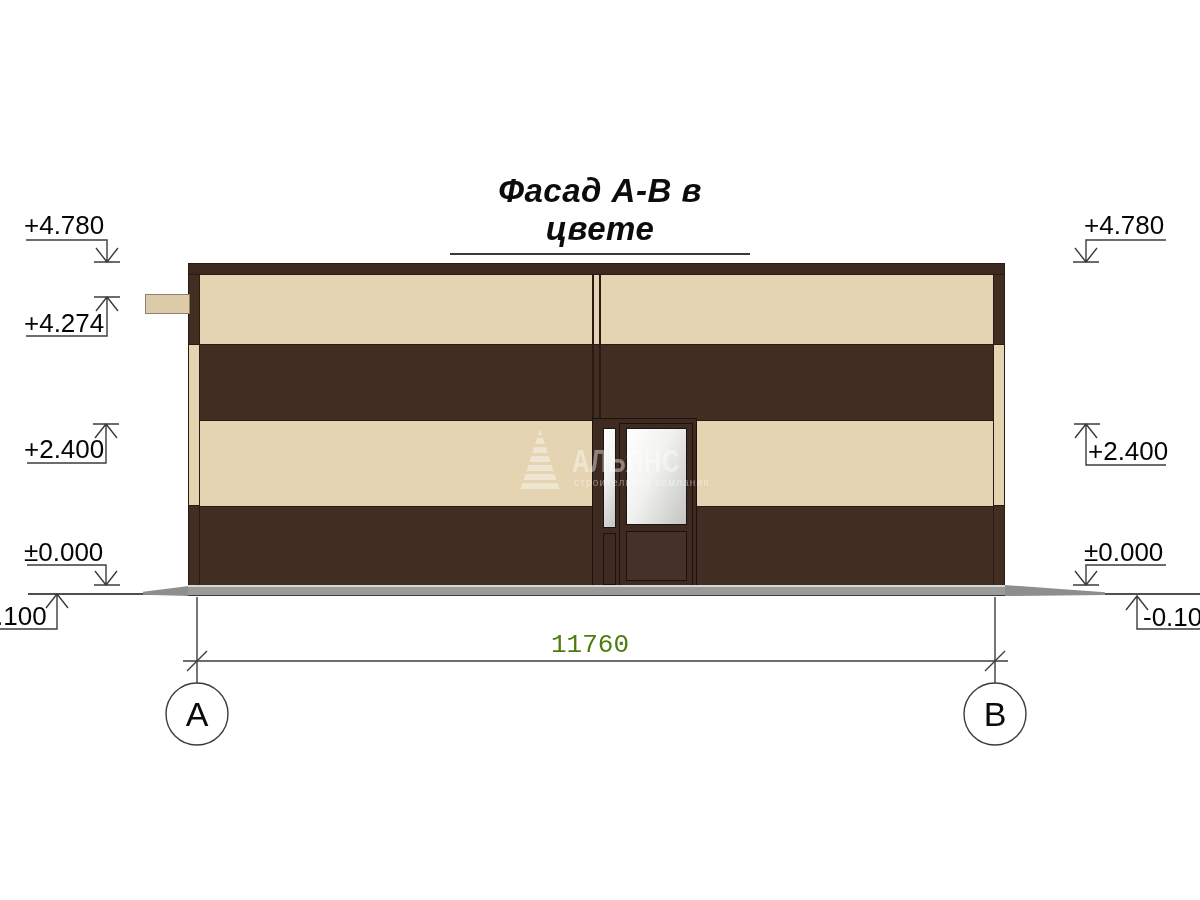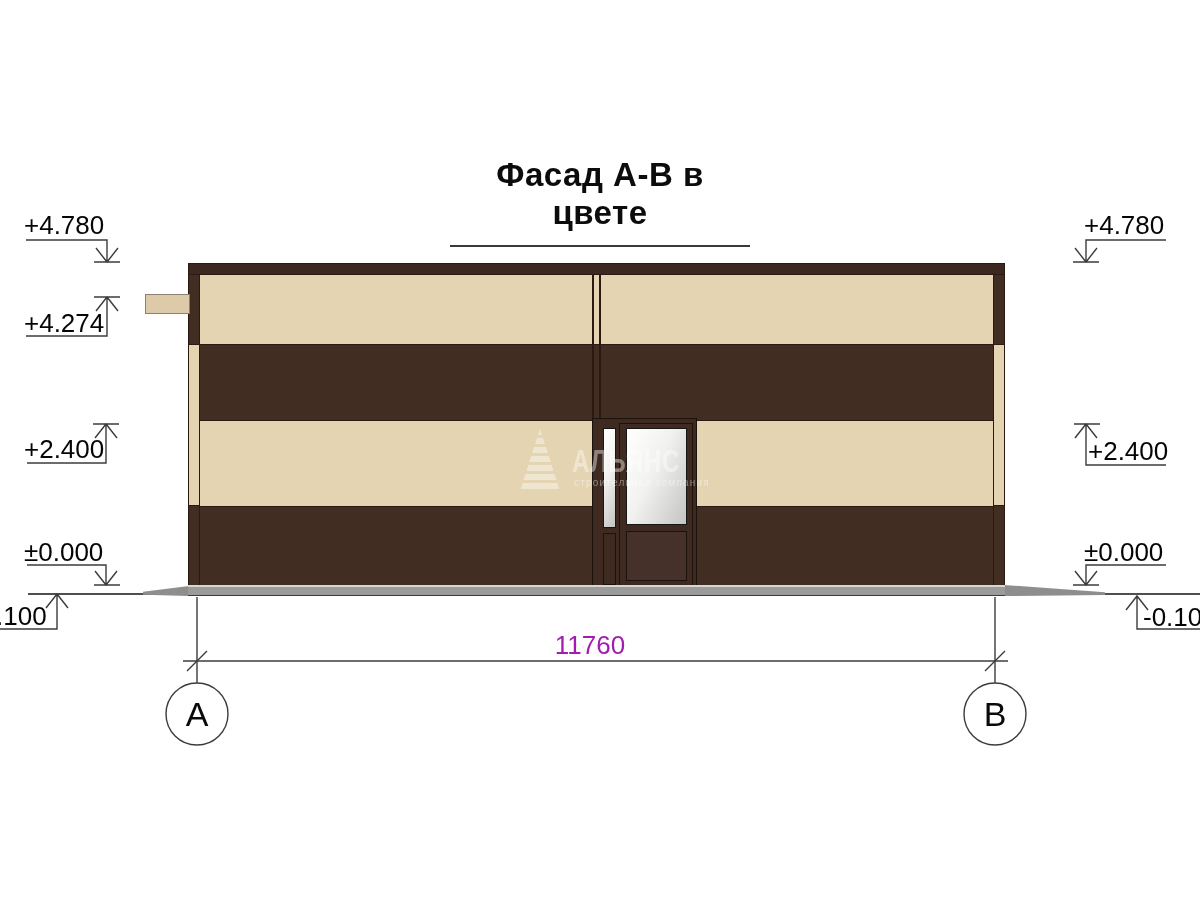--- a/index.html
+++ b/index.html
@@ -4,23 +4,23 @@
 <style>
   html,body{margin:0;padding:0;background:#fff;}
   #canvas{
     position:relative;width:1200px;height:900px;overflow:hidden;background:#fff;
     font-family:"Liberation Sans", sans-serif;color:#000;
   }
   .abs{position:absolute;}
 
   
   #title{
-    left:450px;top:156px;width:300px;text-align:center;
-    font-size:33px;font-weight:bold;letter-spacing:.5px;
-    padding-bottom:13px;border-bottom:2px solid #3a3a3a;color:#0c0c0c;
+    left:450px;top:172px;width:300px;text-align:center;
+    font-size:33px;font-style:italic;font-weight:bold;letter-spacing:.5px;
+    padding-bottom:5px;border-bottom:2px solid #3a3a3a;color:#0c0c0c;
   }
 
   
   .band{box-sizing:border-box;border:1px solid var(--outline);}
   #cornice{left:188px;top:263px;width:817px;height:12px;background:var(--cornice);}
   
   #stripL-a{left:188px;top:274px;width:12px;height:71px;background:var(--wall-dark);}
   #stripL-b{left:188px;top:344px;width:12px;height:162px;background:var(--wall-beige);}
   #stripL-c{left:188px;top:505px;width:12px;height:81px;background:var(--wall-dark);}
   
@@ -64,21 +64,21 @@
   .mark-label{font-size:26px;color:#050505;width:84px;white-space:nowrap;}
   #lbl-L4780{left:24px;top:210px;}
   #lbl-L4274{left:24px;top:308px;}
   #lbl-L2400{left:24px;top:434px;}
   #lbl-L0000{left:24px;top:537px;}
   #lbl-Lm100{left:-27px;top:601px;}
   #lbl-R4780{left:1084px;top:210px;}
   #lbl-R2400{left:1088px;top:436px;}
   #lbl-R0000{left:1084px;top:537px;}
   #lbl-Rm100{left:1143px;top:602px;}
-  #dim-label{left:515px;top:630px;width:150px;text-align:center;font-size:26px;color:#a21caf;}
+  #dim-label{left:515px;top:630px;width:150px;text-align:center;font-size:26px;color:#4d7c0f;font-family:Liberation Mono, monospace;}
 
   #annot{left:0;top:0;pointer-events:none;}
 
   
   #watermark{left:516px;top:426px;width:220px;height:66px;opacity:.42;color:#fff;z-index:30;}
   #wm-logo{position:absolute;left:4px;top:3px;}
   #wm-brand{position:absolute;left:56px;top:18px;font-size:31px;font-weight:bold;
     letter-spacing:1px;transform:scaleX(.78);transform-origin:left;white-space:nowrap;}
   #wm-sub{position:absolute;left:58px;top:51px;font-size:10px;letter-spacing:1.2px;white-space:nowrap;text-align:center;}
 </style>

